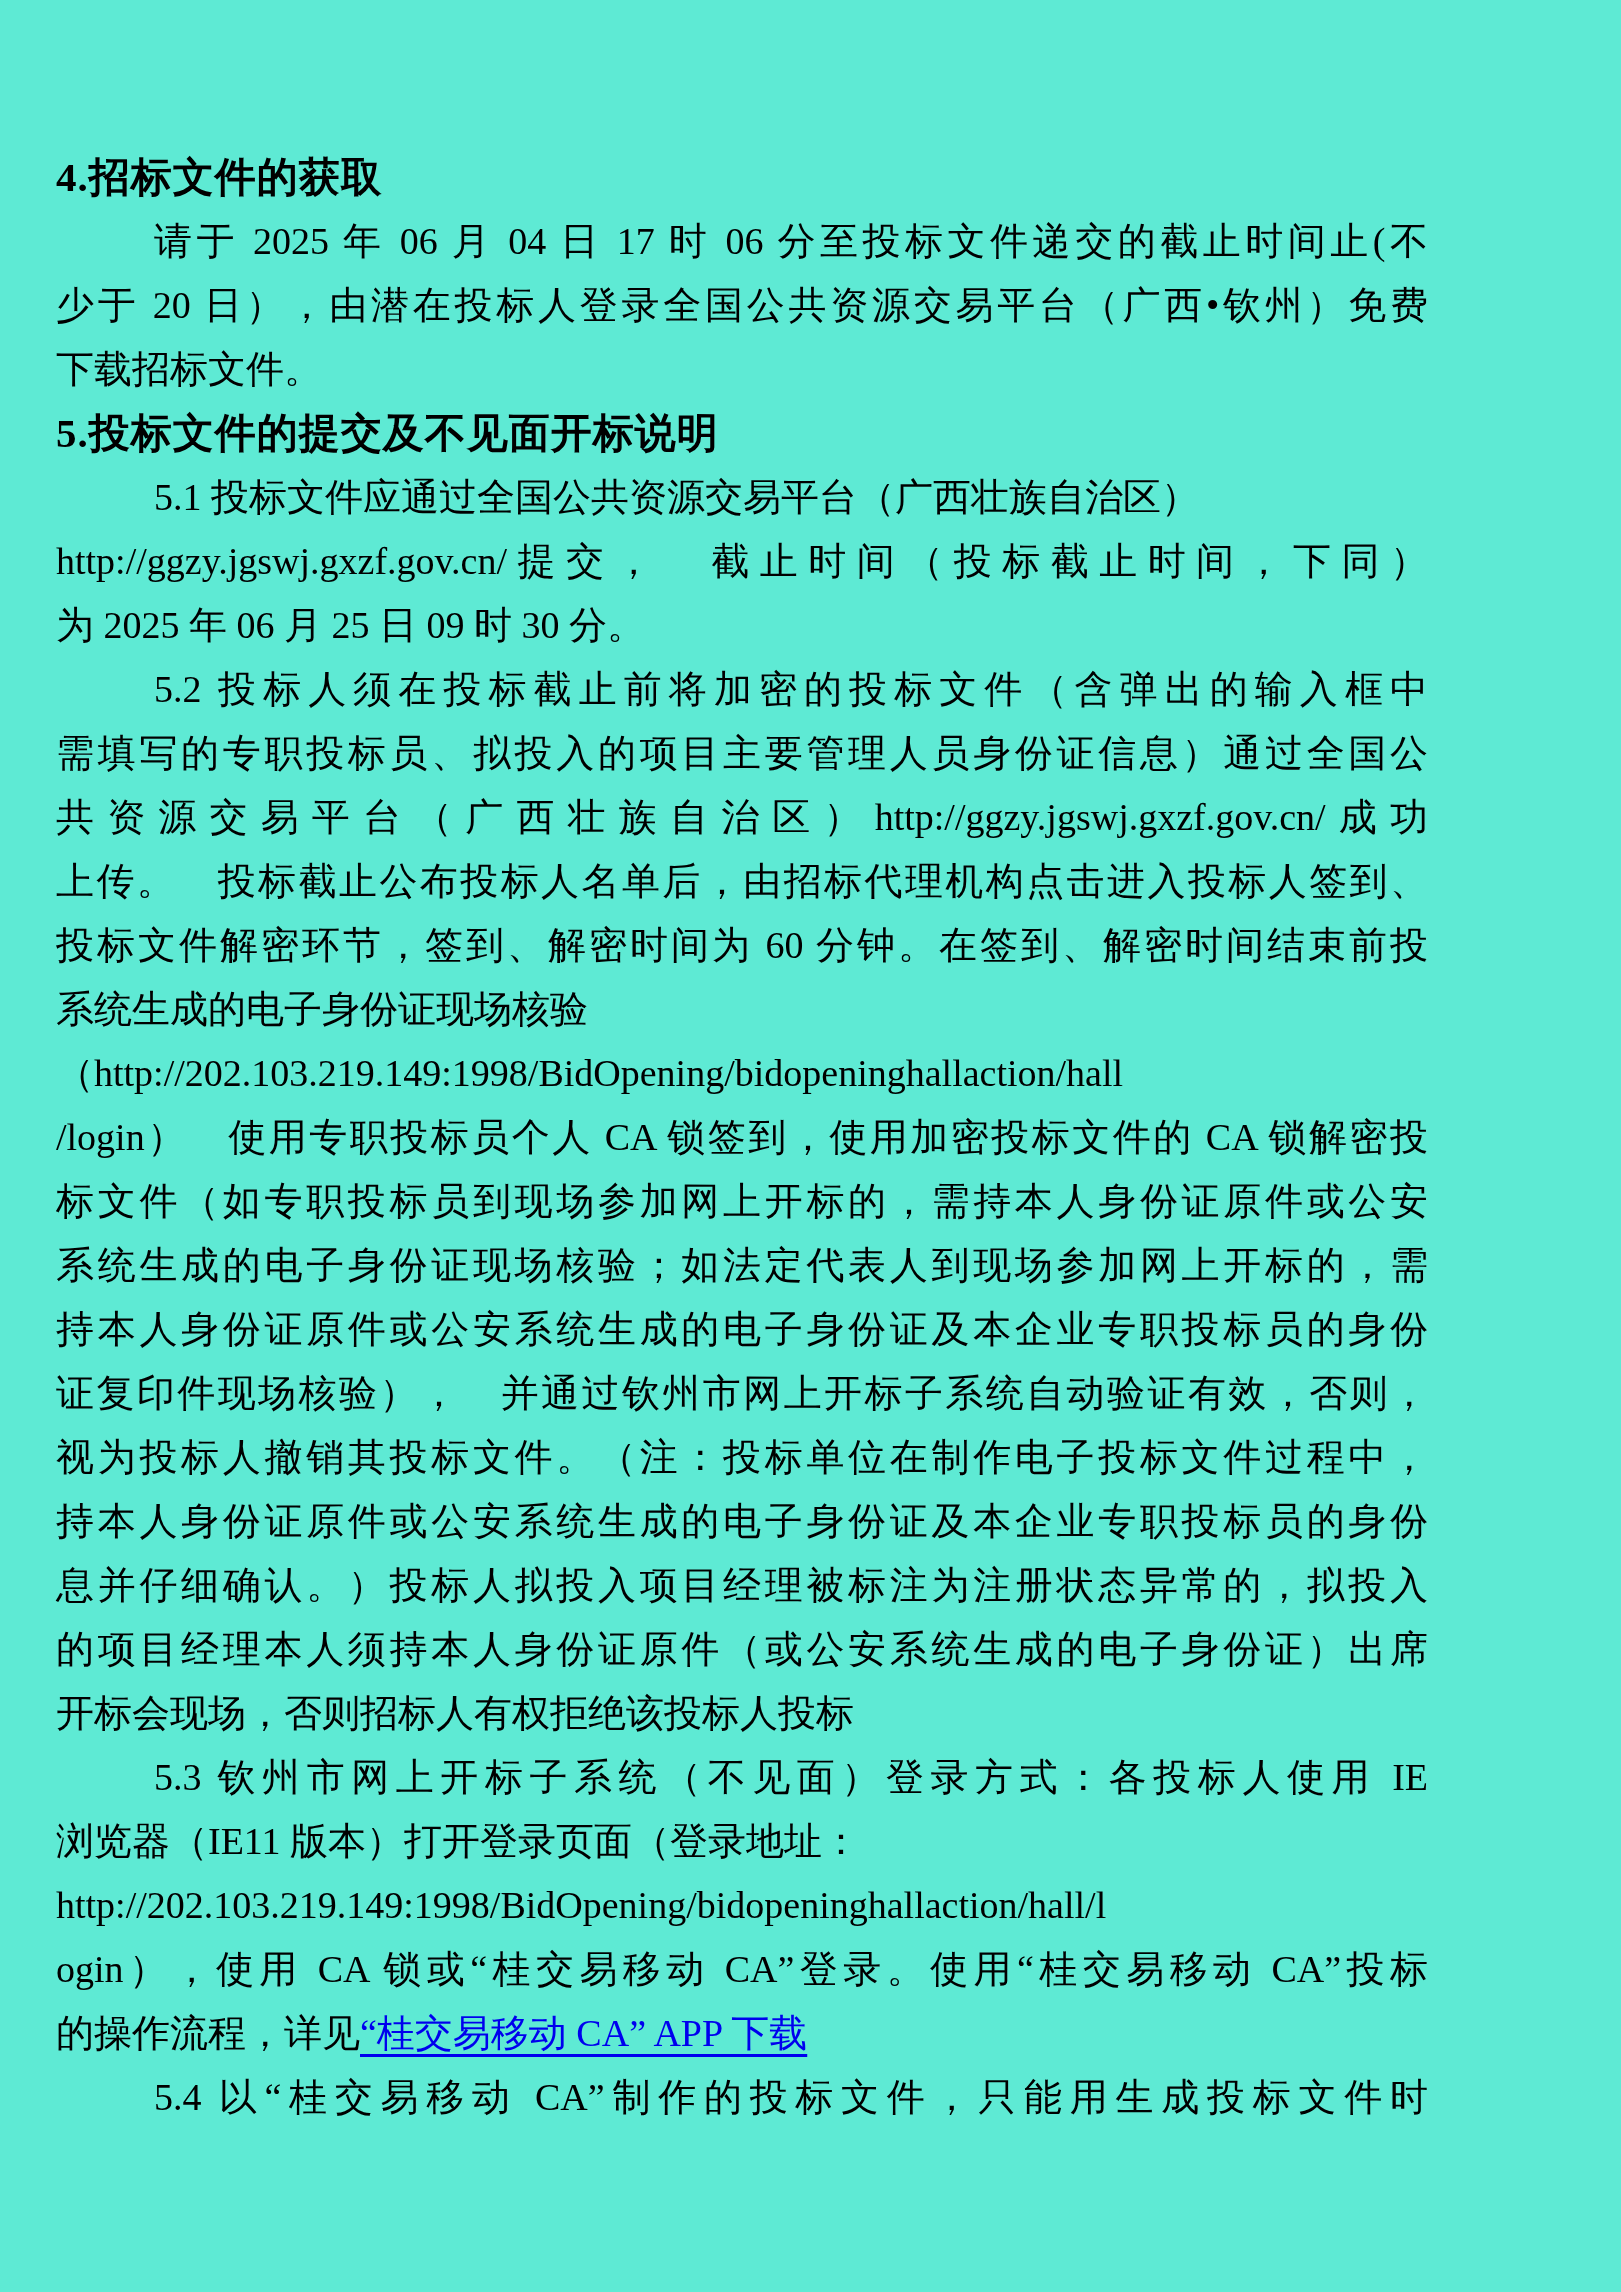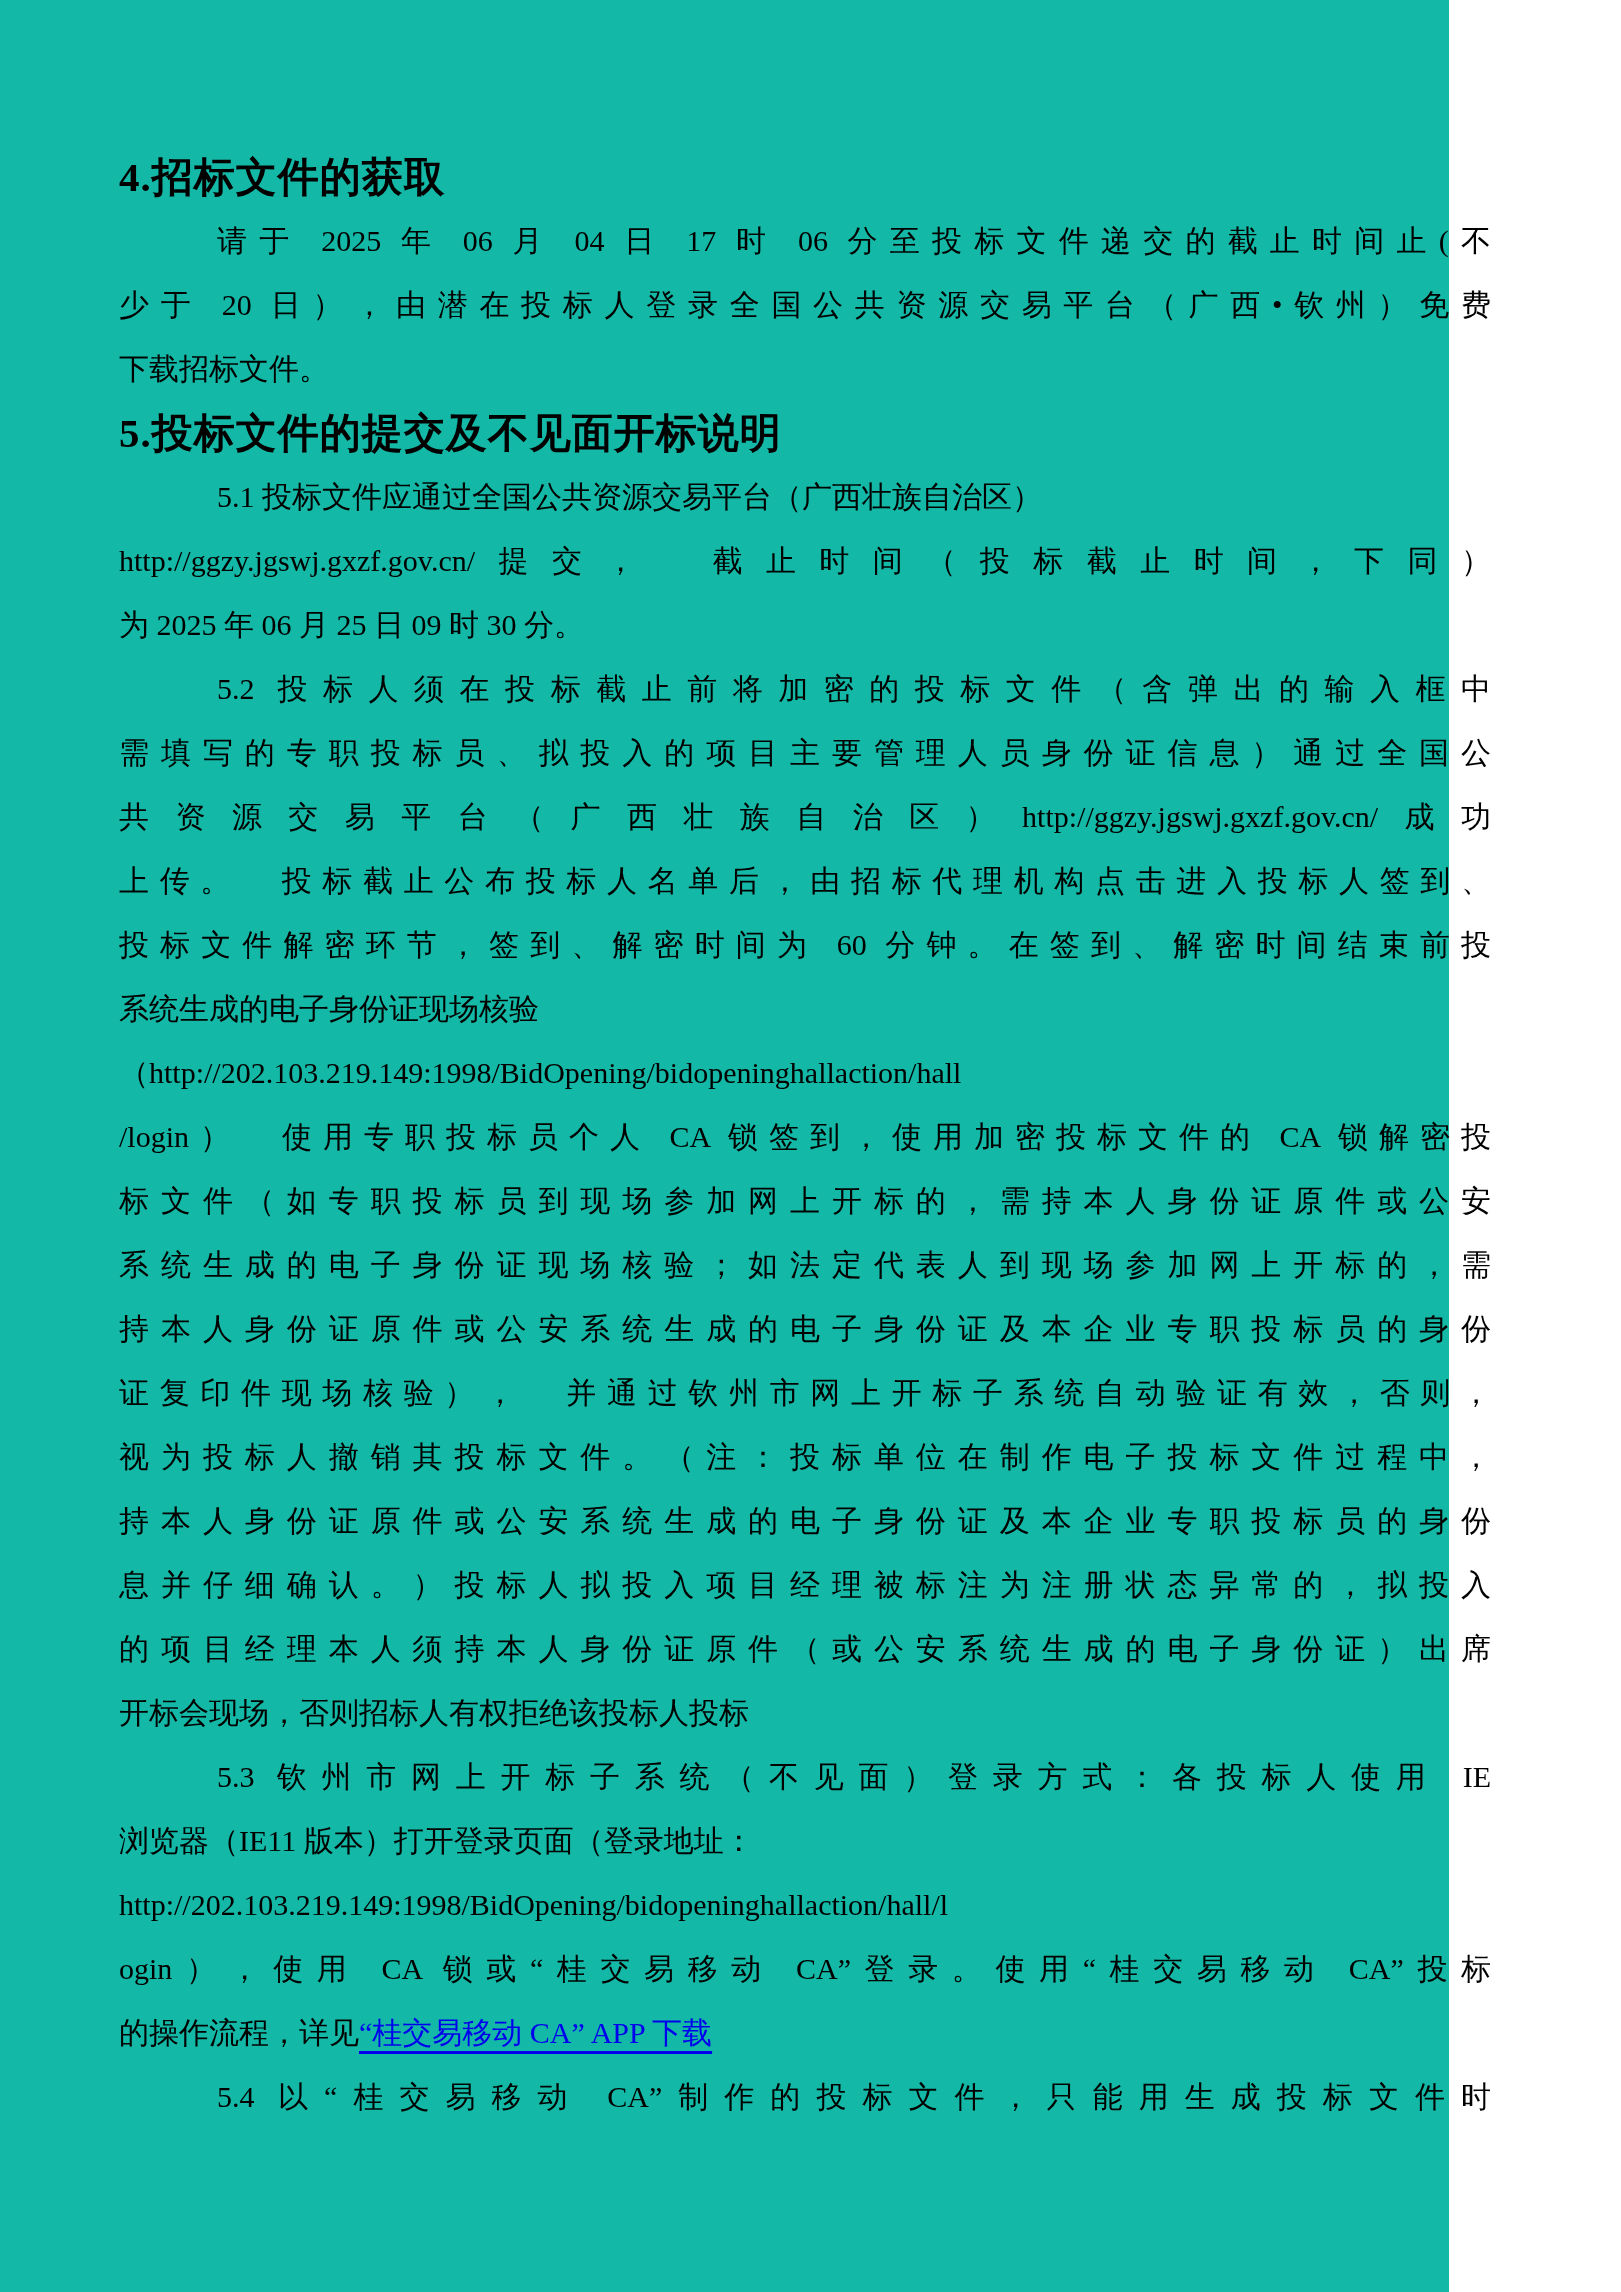--- a/index.html
+++ b/index.html
@@ -9,37 +9,37 @@
   }
   body {
     width: 1621px;
     height: 2293px;
     font-family: "Liberation Serif", "DejaVu Serif", serif;
     color: #000000;
     overflow: hidden;
   }
   .page {
     box-sizing: border-box;
-    width: 1449px;
+    width: 1621px;
     height: 2293px;
-    padding: 145px 122px 0 119px;
-    background: #14b8a6;
+    padding: 145px 122px 0 56px;
+    background: #5eead4;
   }
   #doc {
     width: 1372px;
   }
   .heading {
     font-size: 41px;
     font-weight: bold;
     line-height: 64px;
     white-space: nowrap;
     letter-spacing: 1px;
   }
   .line {
-    font-size: 30px;
+    font-size: 38px;
     line-height: 64px;
     text-align: left;
   }
   .line.justify {
     text-align: justify;
     text-align-last: justify;
   }
   .line.indent {
     text-indent: 98px;
   }

